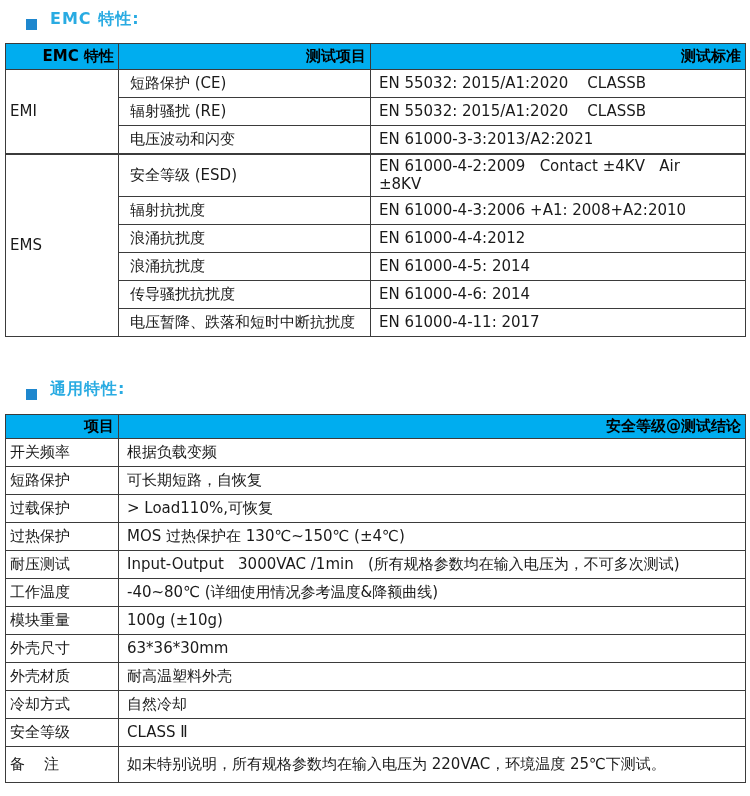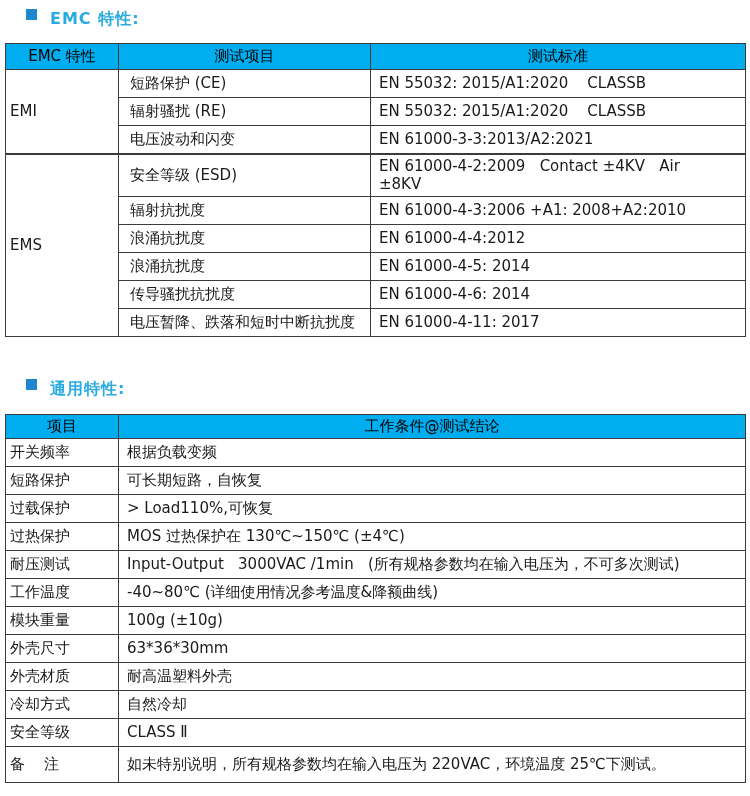--- a/index.html
+++ b/index.html
@@ -8,21 +8,21 @@
     width: 750px;
     height: 796px;
     font-family: "DejaVu Sans", "Liberation Sans", sans-serif;
     color: #1a1a1a;
     overflow: hidden;
   }
   .page { padding: 9px 5px 0 5px; }
 
   .section-title {
     display: flex;
-    align-items: flex-start;
+    align-items: flex-end;
     margin: 0 0 0 21px;
     height: 21px;
   }
   .section-title .bullet {
     width: 11px;
     height: 11px;
     background: #1e87ce;
     flex: 0 0 auto;
   }
   .section-title .title-text {
@@ -45,22 +45,22 @@
     border: 1px solid #3b3b3b;
     font-size: 15px;
     line-height: 1.25;
     vertical-align: middle;
     white-space: pre-wrap;
     overflow: hidden;
   }
   thead th {
     background: #00adef;
     color: #000000;
-    font-weight: normal;
-    text-align: center;
+    font-weight: bold;
+    text-align: right;
     height: 26px;
     padding: 2px 4px;
   }
   .emc-table tbody tr { height: 28px; }
   .gen-table thead th { height: 23px; }
   .gen-table tbody tr { height: 28px; }
   .gen-table tbody tr.tall-row { height: 36px; }
 
   td.center-cell { padding: 2px 4px; }
   td.item-cell   { text-align: left; padding: 2px 6px 2px 11px; }
@@ -141,21 +141,21 @@
 
   <div class="t2-wrap">
     <table class="gen-table">
       <colgroup>
         <col style="width:113px">
         <col style="width:627px">
       </colgroup>
       <thead>
         <tr>
           <th>项目</th>
-          <th>工作条件@测试结论</th>
+          <th>安全等级@测试结论</th>
         </tr>
       </thead>
       <tbody>
         <tr>
           <td class="center-cell">开关频率</td>
           <td class="value-cell">根据负载变频</td>
         </tr>
         <tr>
           <td class="center-cell">短路保护</td>
           <td class="value-cell">可长期短路，自恢复</td>

